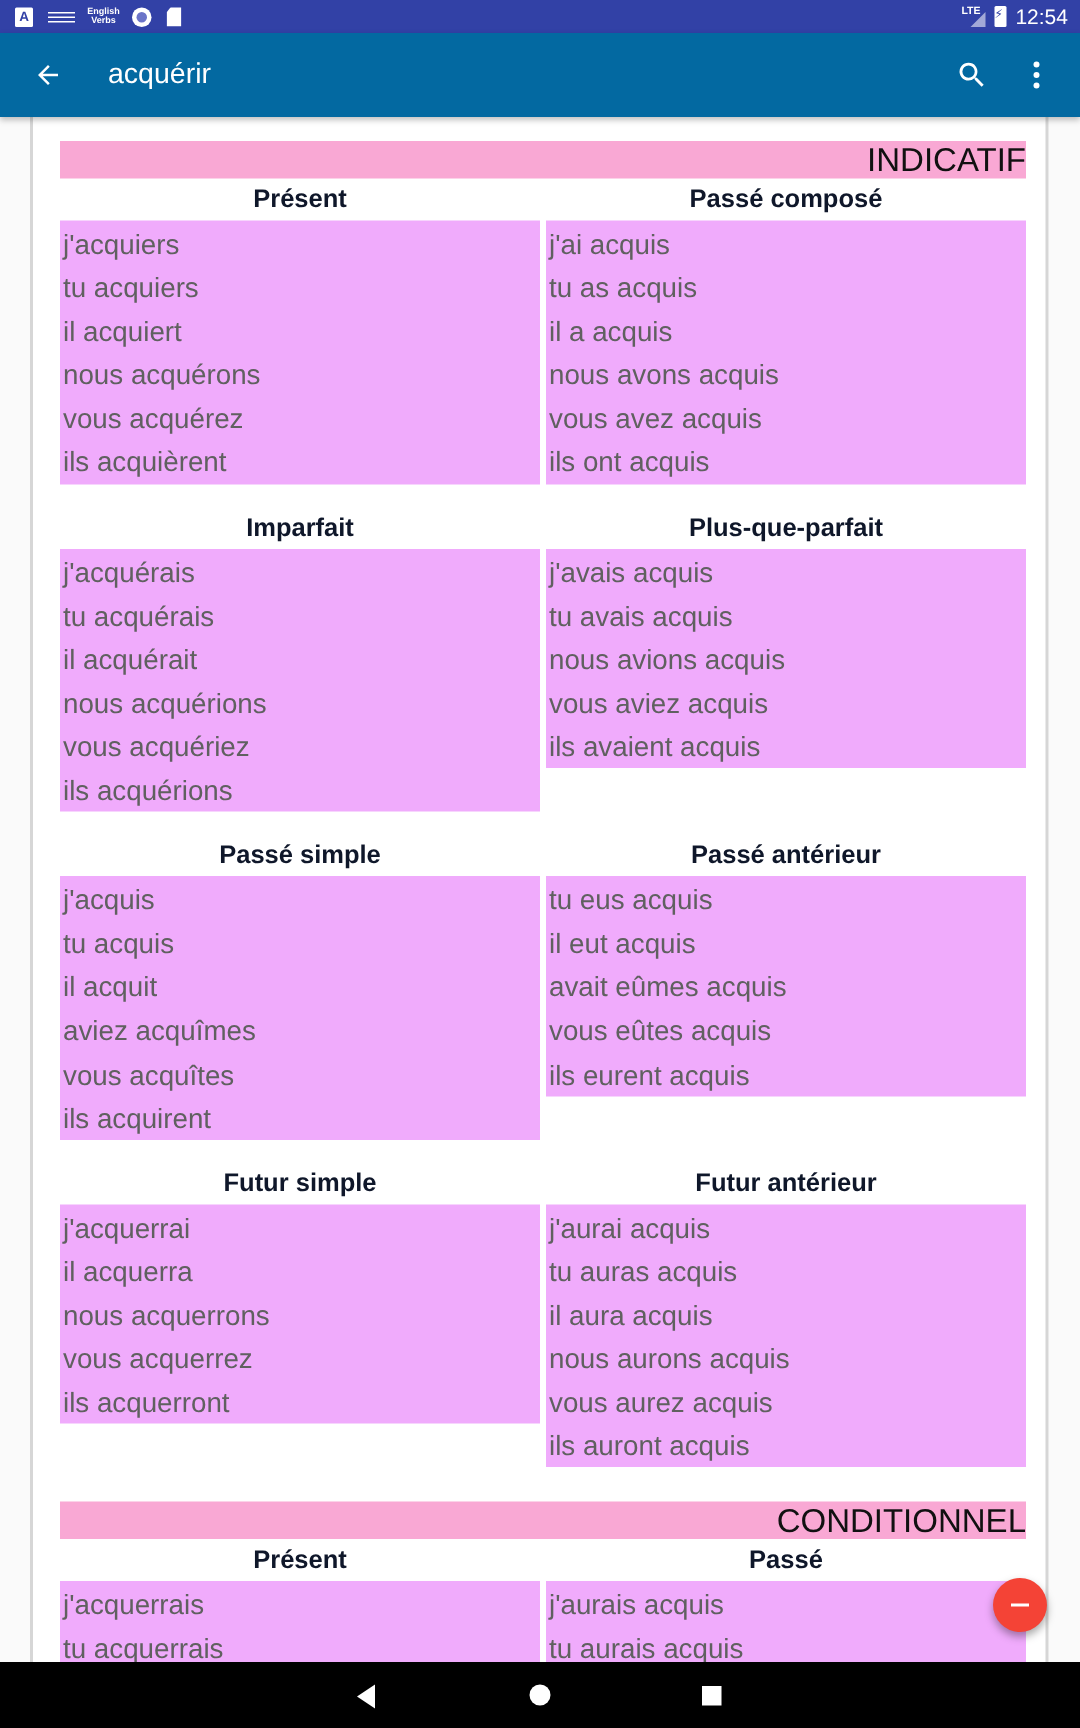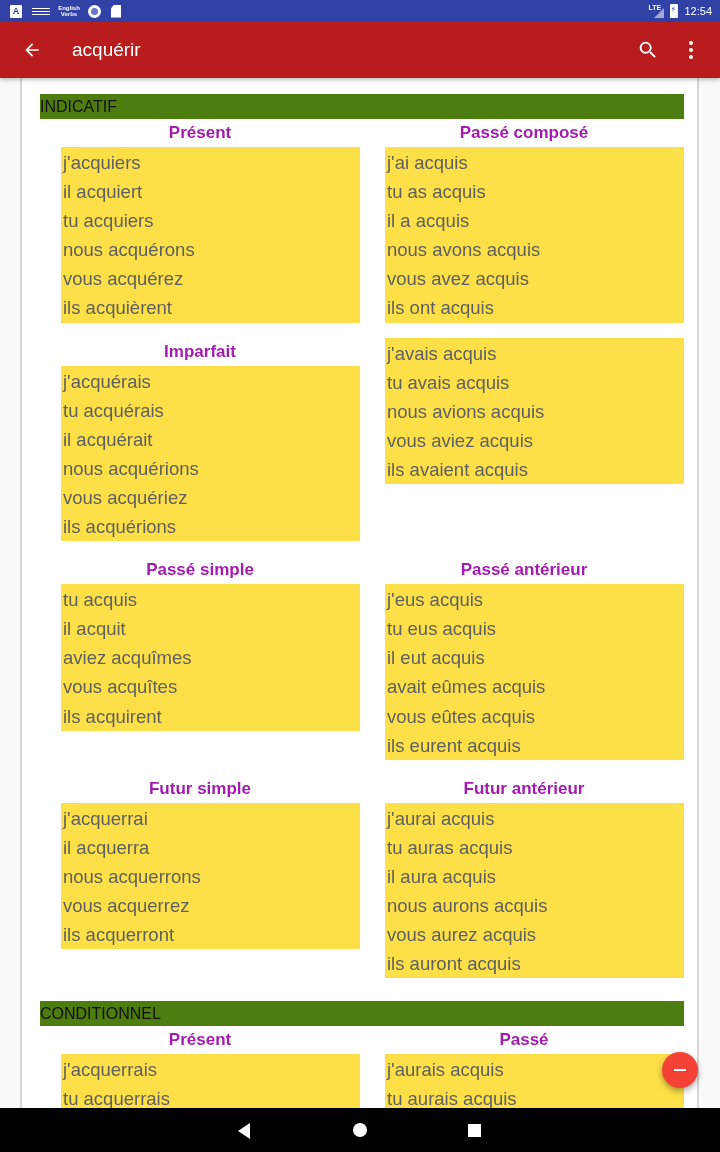--- a/index.html
+++ b/index.html
@@ -12,37 +12,37 @@
   .sb-icon.lines span { display: block; width: 18px; height: 1px; background: #fff; }
   .sb-icon.txt { font-size: 6px; line-height: 6px; width: 18px; text-align: center; flex-direction: column; }
   .sb-icon.circle { width: 13px; height: 13px; border-radius: 50%; background: #fff; position: relative; }
   .sb-icon.circle::after { content: ""; position: absolute; left: 3px; top: 3px; width: 7px; height: 7px; border-radius: 50%; background: #6b74c8; }
   .sb-icon.sd { width: 10px; height: 13px; background: #fff; clip-path: polygon(30% 0, 100% 0, 100% 100%, 0 100%, 0 30%); }
   .status-right { position: absolute; right: 8px; top: 2px; display: flex; align-items: center; gap: 6px; height: 18px; font-size: 14px; }
   .lte { font-size: 7px; font-weight: bold; position: relative; width: 16px; height: 14px; }
   .lte .sig { position: absolute; right: 0; bottom: 0; width: 0; height: 0; border-left: 10px solid transparent; border-bottom: 10px solid rgba(255,255,255,0.55); }
   .battery { width: 8px; height: 14px; background: #fff; border-radius: 1px; position: relative; }
   .battery::after { content: "⚡"; position: absolute; left: 0; top: 1px; font-size: 8px; color: #3241a6; }
-  .clock { font-size: 11px; color: #fff; }
-
-  .app-bar { position: absolute; top: 22px; left: 0; width: 720px; height: 56px; background: #b91c1c; box-shadow: 0 2px 4px rgba(0,0,0,0.25); z-index: 3; }
+  .clock { font-size: 14px; color: #fff; }
+
+  .app-bar { position: absolute; top: 22px; left: 0; width: 720px; height: 56px; background: #0369a1; box-shadow: 0 2px 4px rgba(0,0,0,0.25); z-index: 3; }
   .back-btn { position: absolute; left: 18px; top: 14px; width: 28px; height: 28px; display: flex; align-items: center; justify-content: center; cursor: pointer; }
   .app-title { position: absolute; left: 72px; top: 17px; font-size: 19px; color: #fff; font-weight: 500; }
   .search-btn { position: absolute; left: 634px; top: 14px; width: 28px; height: 28px; display: flex; align-items: center; justify-content: center; }
   .more-btn { position: absolute; left: 680px; top: 14px; width: 22px; height: 28px; display: flex; flex-direction: column; align-items: center; justify-content: center; gap: 3px; }
   .more-btn span { width: 4px; height: 4px; border-radius: 50%; background: #fff; display: block; }
 
   .content { position: absolute; top: 78px; left: 0; width: 720px; height: 1030px; overflow: hidden; }
   .card { position: absolute; left: 20px; top: 0; width: 679px; height: 1200px; background: #fff; border-left: 2px solid #d6d6d6; border-right: 2px solid #d6d6d6; }
   .mood { position: absolute; left: 18px; width: 644px; }
-  .mood-header { height: 25px; background: #4d7c0f; text-align: left; font-size: 16px; line-height: 25px; color: #111; }
+  .mood-header { height: 25px; background: #f9a8d4; text-align: right; font-size: 22px; line-height: 25px; color: #111; }
   .tense-row { display: flex; gap: 4px; }
   .tense { width: 320px; }
-  .tense-title { height: 28px; line-height: 28px; text-align: center; font-size: 17px; font-weight: bold; color: #a21caf; }
-  .forms { background: #fde047; padding-top: 1px; margin-left: 21px; }
+  .tense-title { height: 28px; line-height: 28px; text-align: center; font-size: 17px; font-weight: bold; color: #0f172a; }
+  .forms { background: #f0abfc; padding-top: 1px; }
   .form { height: 29.1px; line-height: 29px; font-size: 18.5px; color: #606060; padding-left: 2px; white-space: nowrap; }
   .gap { height: 15px; }
 
   .fab { position: absolute; left: 662px; top: 1052px; width: 36px; height: 36px; border-radius: 50%; background: #f44336; box-shadow: 0 3px 6px rgba(0,0,0,0.35); display: flex; align-items: center; justify-content: center; z-index: 5; cursor: pointer; }
   .fab span { width: 12px; height: 2px; background: #fff; display: block; }
 
   .nav-bar { position: absolute; top: 1108px; left: 0; width: 720px; height: 44px; background: #000; z-index: 6; }
   .nav-back { position: absolute; left: 238px; top: 15px; width: 0; height: 0; border-top: 8px solid transparent; border-bottom: 8px solid transparent; border-right: 12px solid #fff; }
   .nav-home { position: absolute; left: 353px; top: 15px; width: 14px; height: 14px; border-radius: 50%; background: #fff; }
   .nav-recents { position: absolute; left: 468px; top: 16px; width: 13px; height: 13px; background: #fff; }
@@ -92,22 +92,22 @@
   <div class="card">
 
     <div class="mood" style="top:16px;">
       <div class="mood-header">INDICATIF</div>
 
       <div class="tense-row">
         <div class="tense">
           <div class="tense-title">Présent</div>
           <div class="forms">
             <div class="form">j'acquiers</div>
+            <div class="form">tu acquiers</div>
             <div class="form">il acquiert</div>
-            <div class="form">tu acquiers</div>
             <div class="form">nous acquérons</div>
             <div class="form">vous acquérez</div>
             <div class="form">ils acquièrent</div>
           </div>
         </div>
         <div class="tense">
           <div class="tense-title">Passé composé</div>
           <div class="forms">
             <div class="form">j'ai acquis</div>
             <div class="form">tu as acquis</div>
@@ -126,46 +126,47 @@
           <div class="forms">
             <div class="form">j'acquérais</div>
             <div class="form">tu acquérais</div>
             <div class="form">il acquérait</div>
             <div class="form">nous acquérions</div>
             <div class="form">vous acquériez</div>
             <div class="form">ils acquérions</div>
           </div>
         </div>
         <div class="tense">
+          <div class="tense-title">Plus-que-parfait</div>
           <div class="forms">
             <div class="form">j'avais acquis</div>
             <div class="form">tu avais acquis</div>
             <div class="form">nous avions acquis</div>
             <div class="form">vous aviez acquis</div>
             <div class="form">ils avaient acquis</div>
           </div>
         </div>
       </div>
       <div class="gap"></div>
 
       <div class="tense-row">
         <div class="tense">
           <div class="tense-title">Passé simple</div>
           <div class="forms">
+            <div class="form">j'acquis</div>
             <div class="form">tu acquis</div>
             <div class="form">il acquit</div>
             <div class="form">aviez acquîmes</div>
             <div class="form">vous acquîtes</div>
             <div class="form">ils acquirent</div>
           </div>
         </div>
         <div class="tense">
           <div class="tense-title">Passé antérieur</div>
           <div class="forms">
-            <div class="form">j'eus acquis</div>
             <div class="form">tu eus acquis</div>
             <div class="form">il eut acquis</div>
             <div class="form">avait eûmes acquis</div>
             <div class="form">vous eûtes acquis</div>
             <div class="form">ils eurent acquis</div>
           </div>
         </div>
       </div>
       <div class="gap"></div>
 

